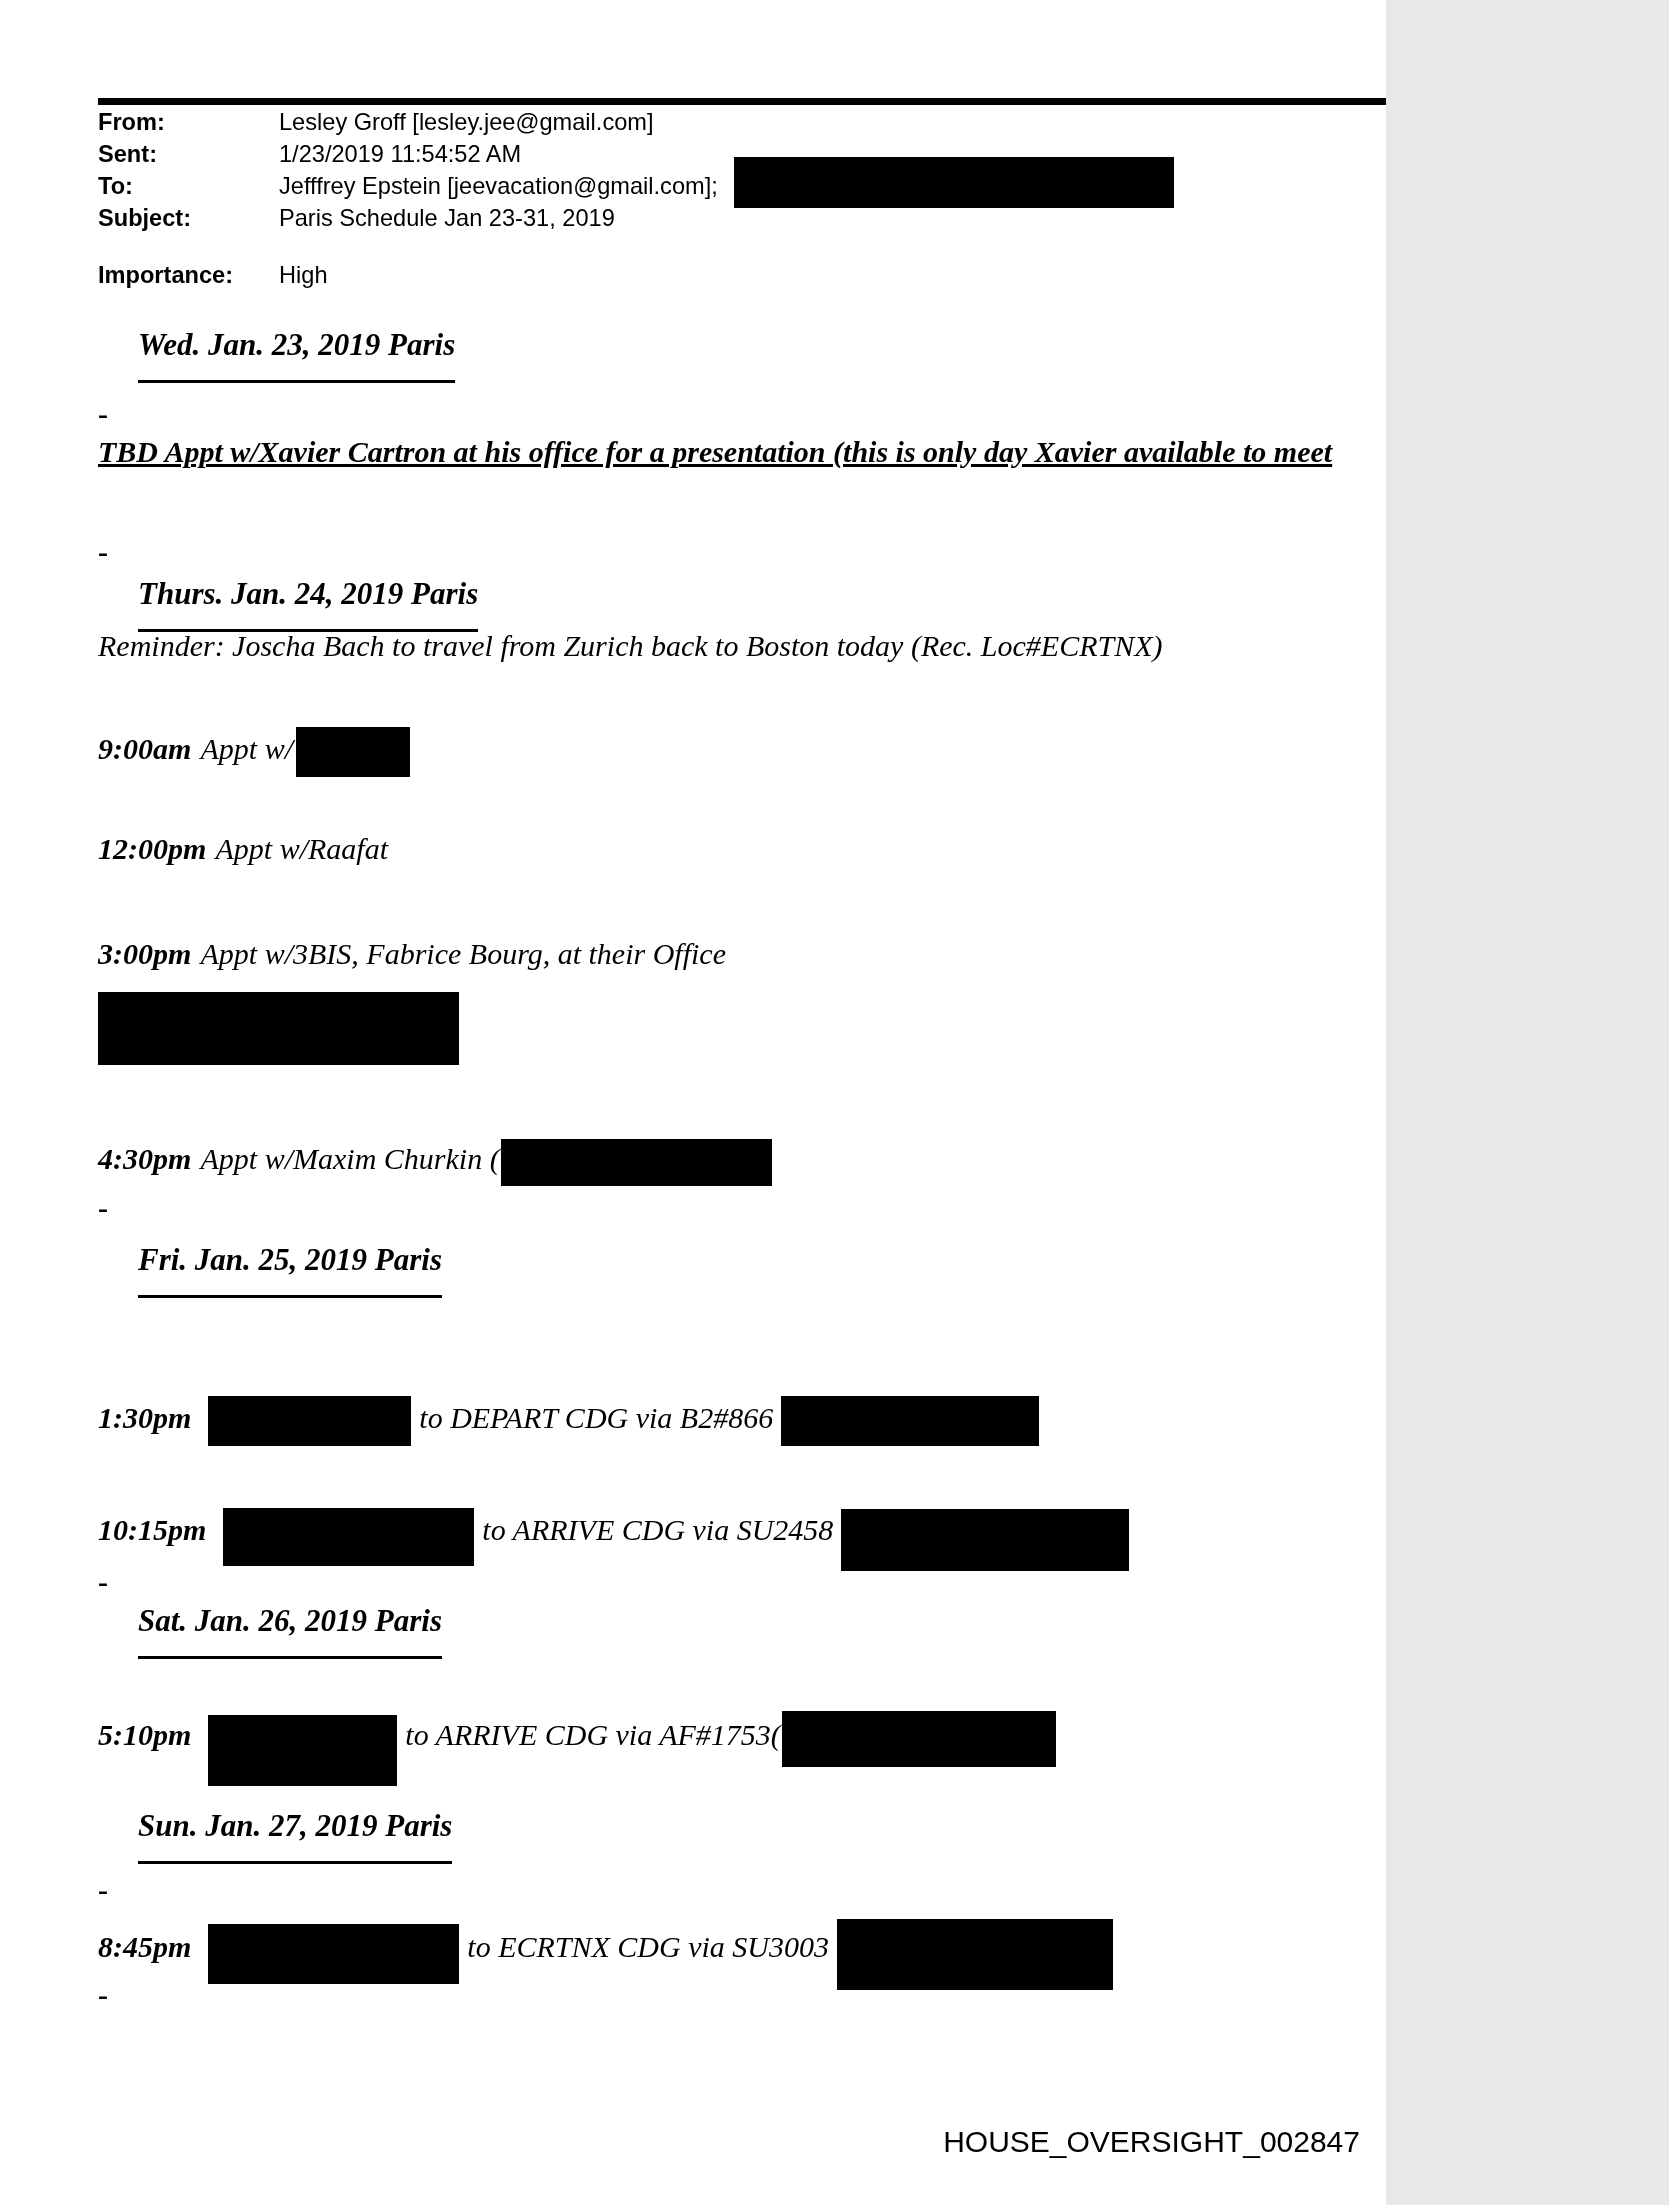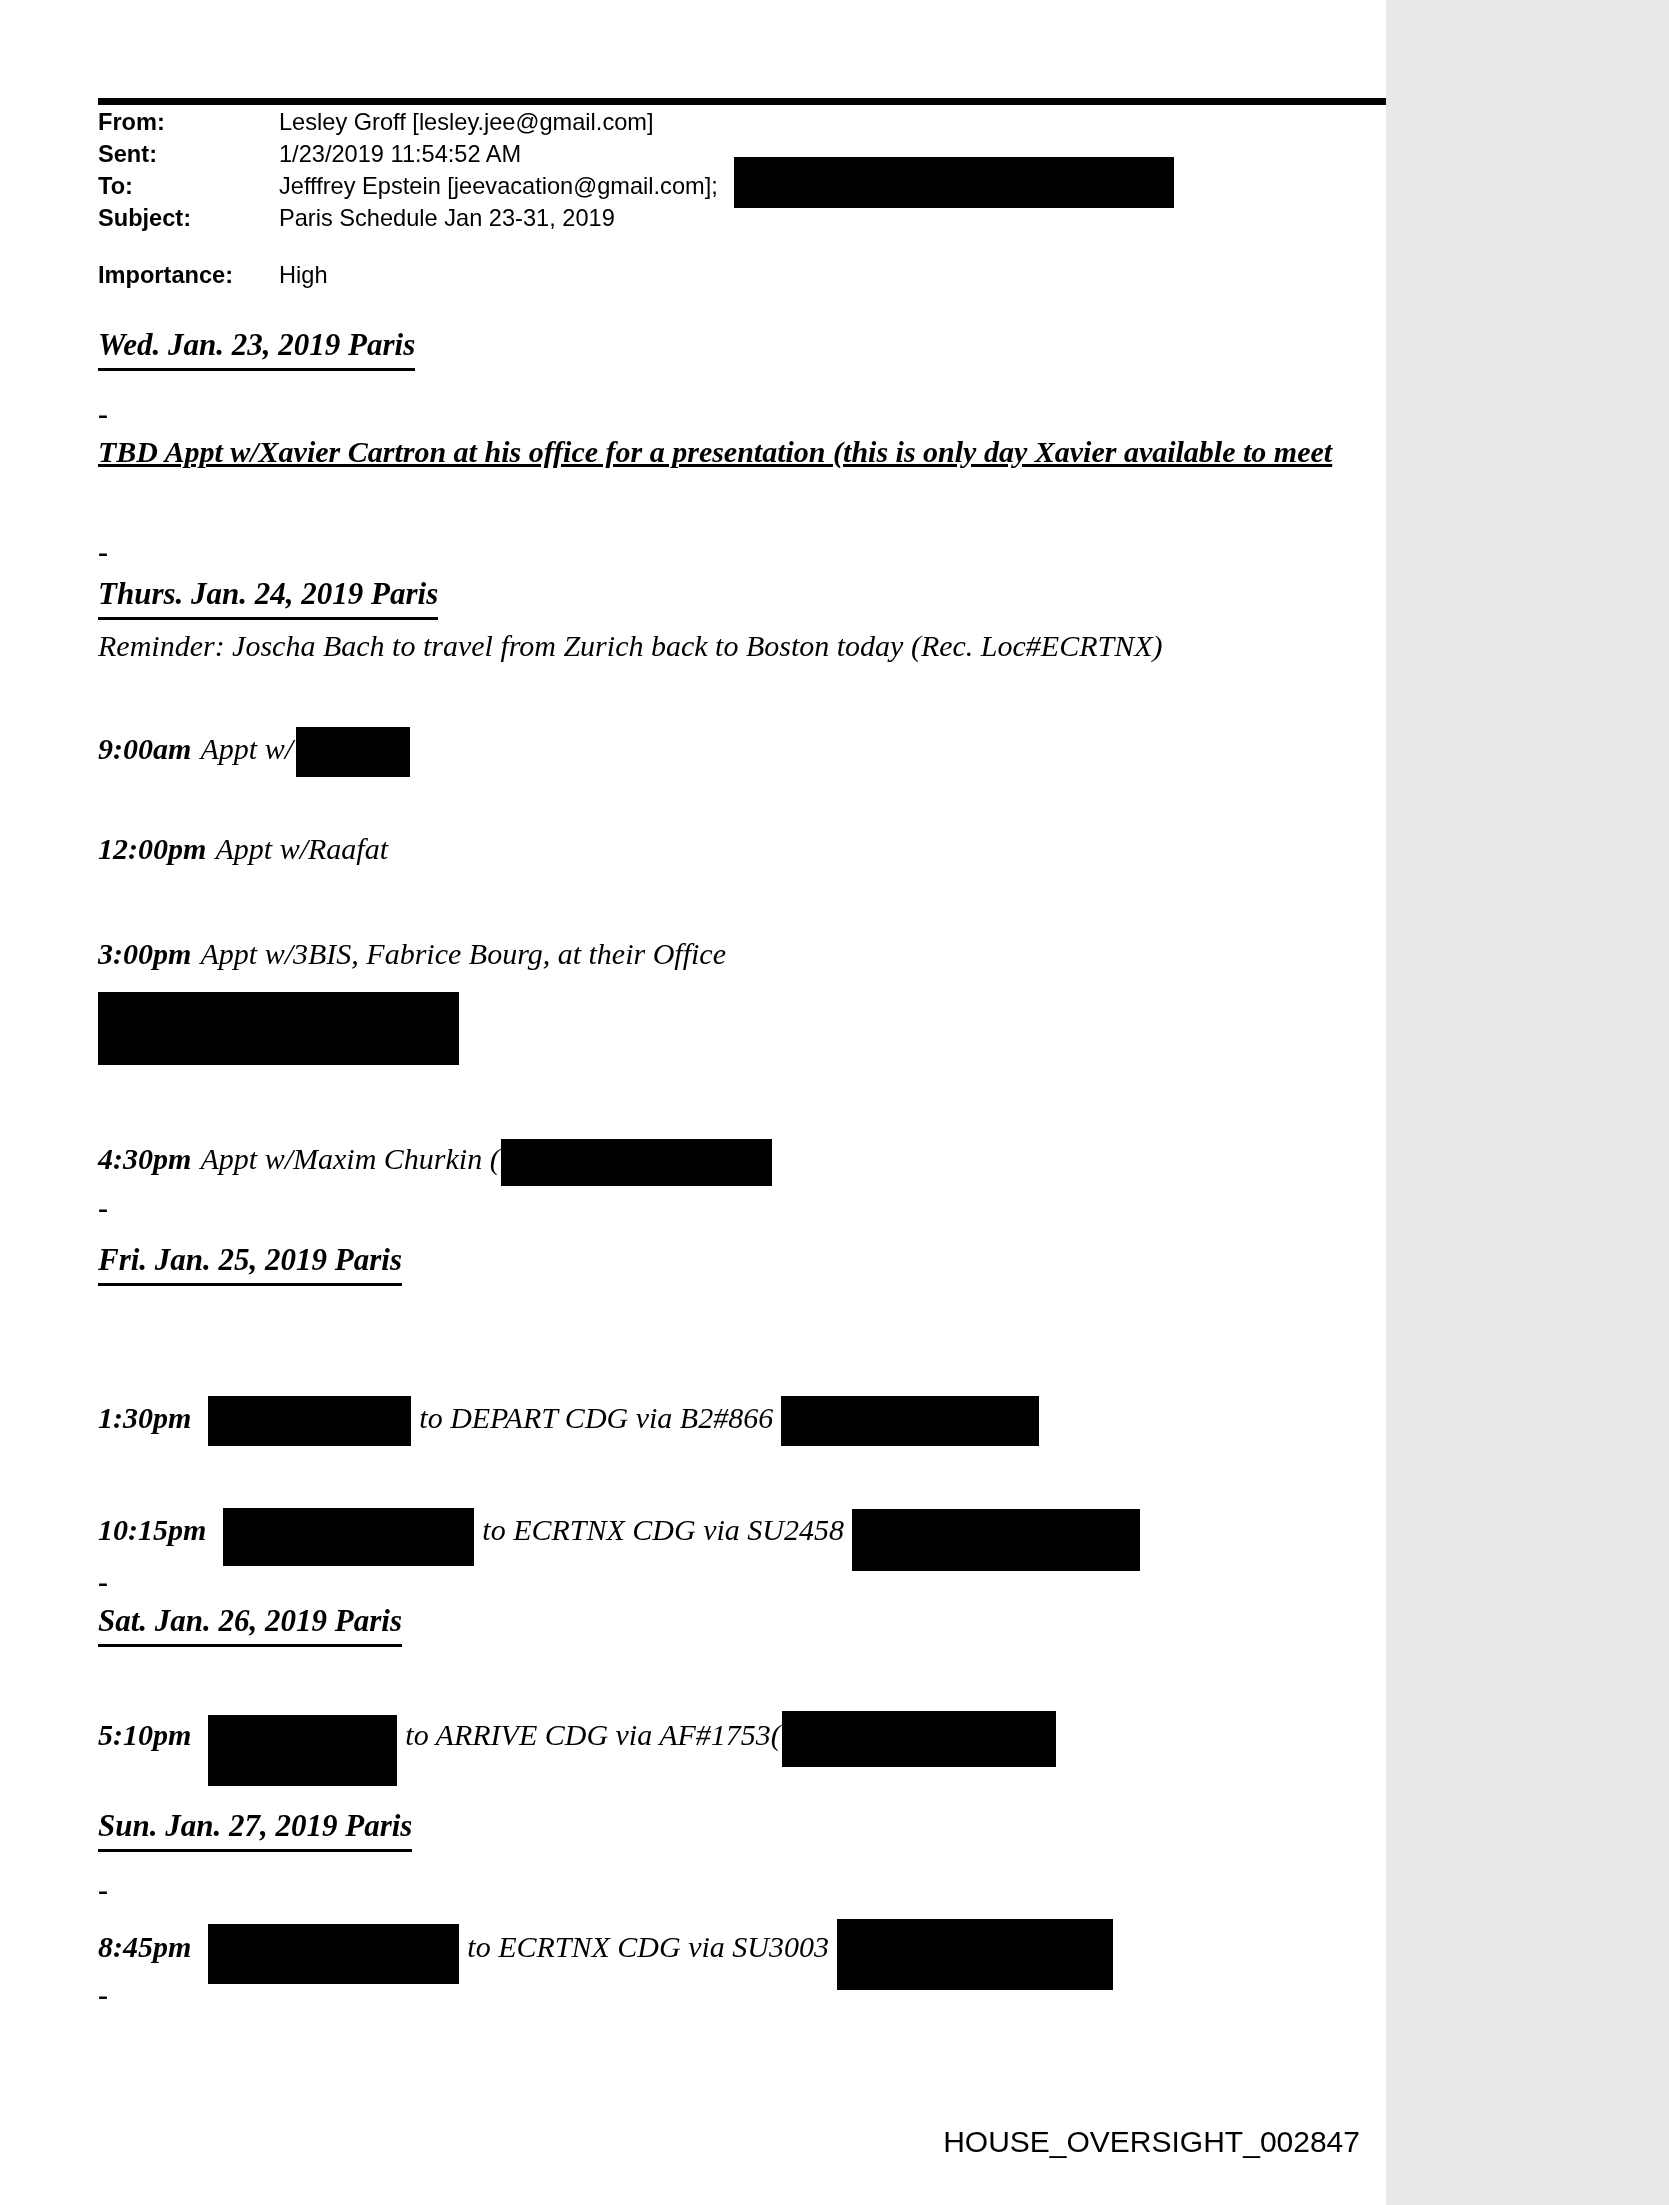--- a/index.html
+++ b/index.html
@@ -30,21 +30,21 @@
     margin:0 7.9px;top:0;
   }
   
   .bline{
     position:absolute;left:98px;white-space:nowrap;
     font-size:30px;line-height:38px;font-style:italic;
   }
   .time{font-weight:bold;margin-right:9.2px;}
   .day-heading{font-size:31px;font-weight:bold;font-style:italic;}
   .day-heading .hd{
-    display:inline-block;border-bottom:3.9px solid #000000;padding-bottom:4px;
+    display:inline-block;border-bottom:3.9px solid #000000;padding-bottom:16px;margin-left:40px;
   }
   .para{white-space:normal;width:1525px;font-weight:bold;text-decoration:underline;}
   .para span{display:block;}
   .dash{font-weight:bold;font-style:normal;font-size:30px;}
   .footer{
     position:absolute;right:26px;top:2125px;
     font-family:"Liberation Sans", sans-serif;
     font-size:30px;white-space:nowrap;
   }
 </style>
@@ -112,21 +112,21 @@
 
   <div class="bline day-heading" style="top:1241px">
     <span class="hd">Fri. Jan. 25, 2019 Paris</span>
   </div>
 
   <div class="bline" style="top:1396px">
     <span class="time">1:30pm</span><span class="redact inline" style="width:203px;height:50px"></span><span>to DEPART CDG via B2#866</span><span class="redact inline" style="width:258px;height:50px"></span>
   </div>
 
   <div class="bline" style="top:1502px">
-    <span class="time">10:15pm</span><span class="redact inline" style="width:251px;height:58px;top:3.9px"></span><span>to ECRTNX CDG via SU2458</span><span class="redact inline" style="width:288px;height:62px;top:6.5px"></span>
+    <span class="time">10:15pm</span><span class="redact inline" style="width:251px;height:58px;top:3.9px"></span><span>to ARRIVE CDG via SU2458</span><span class="redact inline" style="width:288px;height:62px;top:6.5px"></span>
   </div>
   <div class="bline dash" style="top:1563px">-</div>
 
   <div class="bline day-heading" style="top:1602px">
     <span class="hd">Sat. Jan. 26, 2019 Paris</span>
   </div>
 
   <div class="bline" style="top:1703px">
     <span class="time">5:10pm</span><span class="redact inline" style="width:189px;height:71px;top:11.8px"></span><span>to ARRIVE CDG via AF#1753(</span><span class="redact inline" style="width:274px;height:56px;margin-left:1.3px"></span>
   </div>

